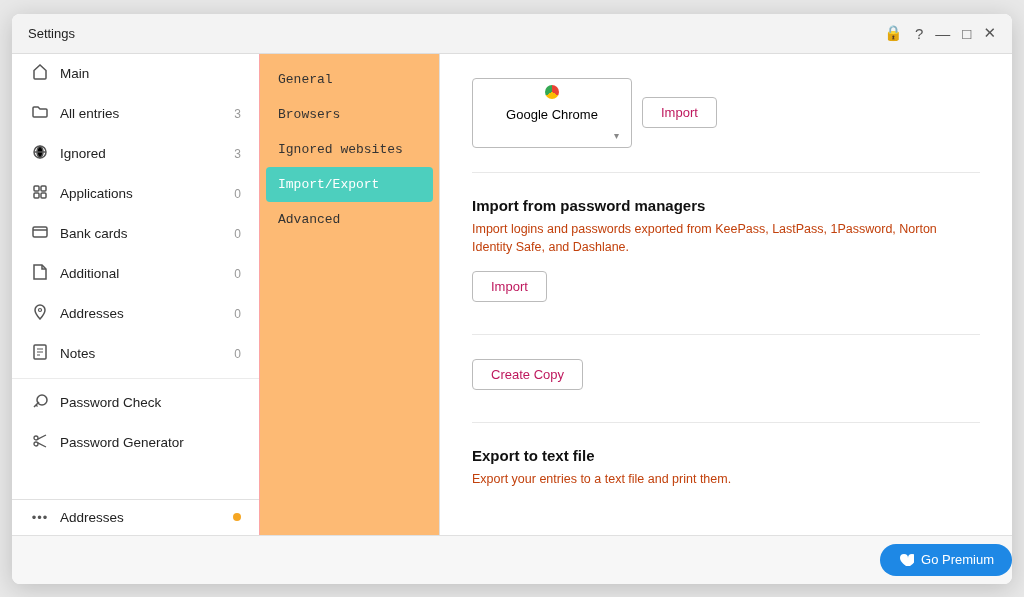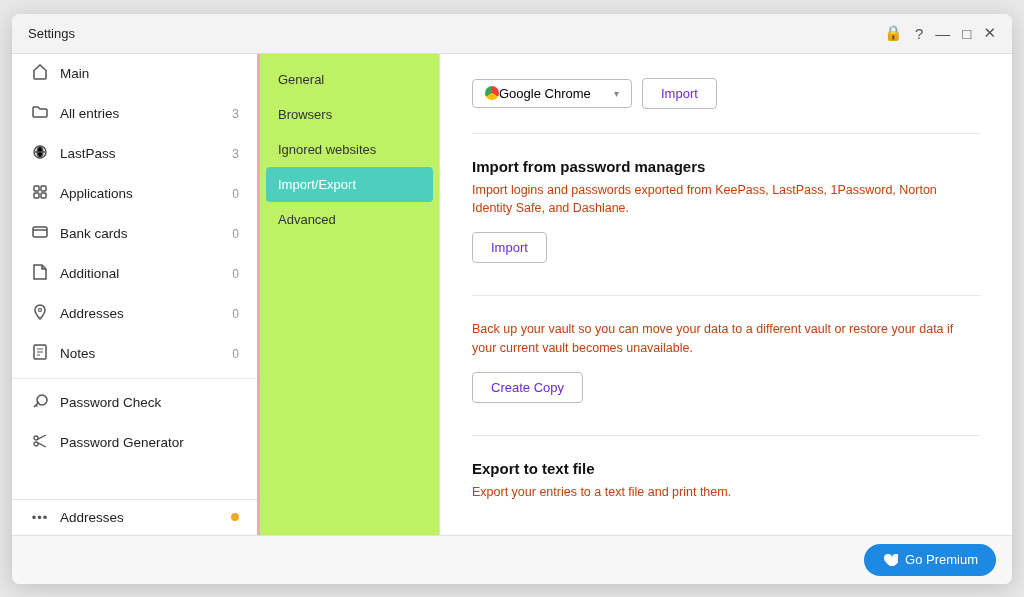--- a/index.html
+++ b/index.html
@@ -50,21 +50,21 @@
     }
     .app-body {
       display: flex;
       flex: 1;
       overflow: hidden;
     }
     
     .sidebar {
       width: 248px;
       background: #fff;
-      border-right: 3px solid #fca5a5;
+      border-right: 1px solid #fca5a5;
       display: flex;
       flex-direction: column;
       flex-shrink: 0;
     }
     .sidebar-item {
       display: flex;
       align-items: center;
       padding: 10px 18px;
       cursor: pointer;
       font-size: 13.5px;
@@ -88,26 +88,27 @@
       background: #ebebeb;
       margin: 4px 0;
     }
     .sidebar-bottom {
       margin-top: auto;
       border-top: 1px solid #e0e0e0;
     }
     
     .settings-panel {
       width: 180px;
-      background: #bef264;
+      background: #fdba74;
       border-right: 1px solid #e0e0e0;
       display: flex;
       flex-direction: column;
       padding-top: 8px;
       flex-shrink: 0;
+      font-family: Liberation Mono, monospace;
     }
     .settings-item {
       padding: 10px 18px;
       font-size: 13px;
       color: #333;
       cursor: pointer;
     }
     .settings-item.active {
       background: #4dcfbe;
       color: #fff;
@@ -140,21 +141,21 @@
       margin-bottom: 14px;
       line-height: 1.5;
     }
     .action-btn {
       border: 1.5px solid #bbb;
       background: #fff;
       border-radius: 4px;
       padding: 7px 18px;
       font-size: 13px;
       cursor: pointer;
-      color: #6d28d9;
+      color: #be185d;
     }
     .section-divider {
       height: 1px;
       background: #e8e8e8;
       margin: 24px 0;
     }
     
     .browser-row {
       display: flex;
       align-items: center;
@@ -162,22 +163,24 @@
       margin-bottom: 24px;
     }
     .browser-select {
       display: flex;
       align-items: center;
       border: 1.5px solid #bbb;
       border-radius: 4px;
       padding: 6px 12px;
       font-size: 13px;
       background: #fff;
+      gap: 8px;
       min-width: 160px;
       cursor: pointer;
+      flex-direction: column;
     }
     .browser-select .chrome-dot {
       width: 14px;
       height: 14px;
       border-radius: 50%;
       background: conic-gradient(#ea4335 0deg 120deg, #fbbc04 120deg 240deg, #34a853 240deg 360deg);
       flex-shrink: 0;
     }
     .chevron { font-size: 10px; color: #888; margin-left: auto; }
     
@@ -191,21 +194,21 @@
       border-radius: 20px;
       padding: 8px 18px;
       font-size: 13px;
       cursor: pointer;
       font-weight: 500;
     }
     .bottom-bar {
       display: flex;
       justify-content: flex-end;
       align-items: center;
-      padding: 8px 16px;
+      padding: 8px 0;
       background: #f7f7f7;
       border-top: 1px solid #e0e0e0;
       flex-shrink: 0;
     }
     
     .annotation-arrow {
       position: absolute;
       pointer-events: none;
     }
   </style>
@@ -245,21 +248,21 @@
         <span class="label">All entries</span>
         <span class="count">3</span>
       </div>
       <div class="sidebar-item">
         <span class="icon">
           <svg width="16" height="16" viewBox="0 0 16 16">
               <circle cx="8" cy="8" r="6" stroke="#555" stroke-width="1.5" fill="none"></circle>
               <path d="M8 2c0 0-3 2-3 6s3 6 3 6M8 2c0 0 3 2 3 6s-3 6-3 6M2 8h12" stroke="#555" stroke-width="1.5"></path>
             </svg>
         </span>
-        <span class="label">LastPass</span>
+        <span class="label">Ignored</span>
         <span class="count">3</span>
       </div>
       <div class="sidebar-item">
         <span class="icon">
           <svg width="16" height="16" viewBox="0 0 16 16">
               <rect x="2" y="2" width="5" height="5" rx="1" stroke="#555" stroke-width="1.5" fill="none"></rect>
               <rect x="9" y="2" width="5" height="5" rx="1" stroke="#555" stroke-width="1.5" fill="none"></rect>
               <rect x="2" y="9" width="5" height="5" rx="1" stroke="#555" stroke-width="1.5" fill="none"></rect>
               <rect x="9" y="9" width="5" height="5" rx="1" stroke="#555" stroke-width="1.5" fill="none"></rect>
             </svg>
@@ -359,21 +362,20 @@
 
       <div class="section">
         <div class="section-title">Import from password managers</div>
         <div class="section-desc">Import logins and passwords exported from KeePass, LastPass, 1Password, Norton Identity Safe, and Dashlane.</div>
         <button class="action-btn">Import</button>
       </div>
 
       <div class="section-divider"></div>
 
       <div class="section">
-        <div class="section-desc">Back up your vault so you can move your data to a different vault or restore your data if your current vault becomes unavailable.</div>
         <button class="action-btn">Create Copy</button>
       </div>
 
       <div class="section-divider"></div>
 
       <div class="section">
         <div class="section-title">Export to text file</div>
         <div class="section-desc">Export your entries to a text file and print them.</div>
 
       </div>

